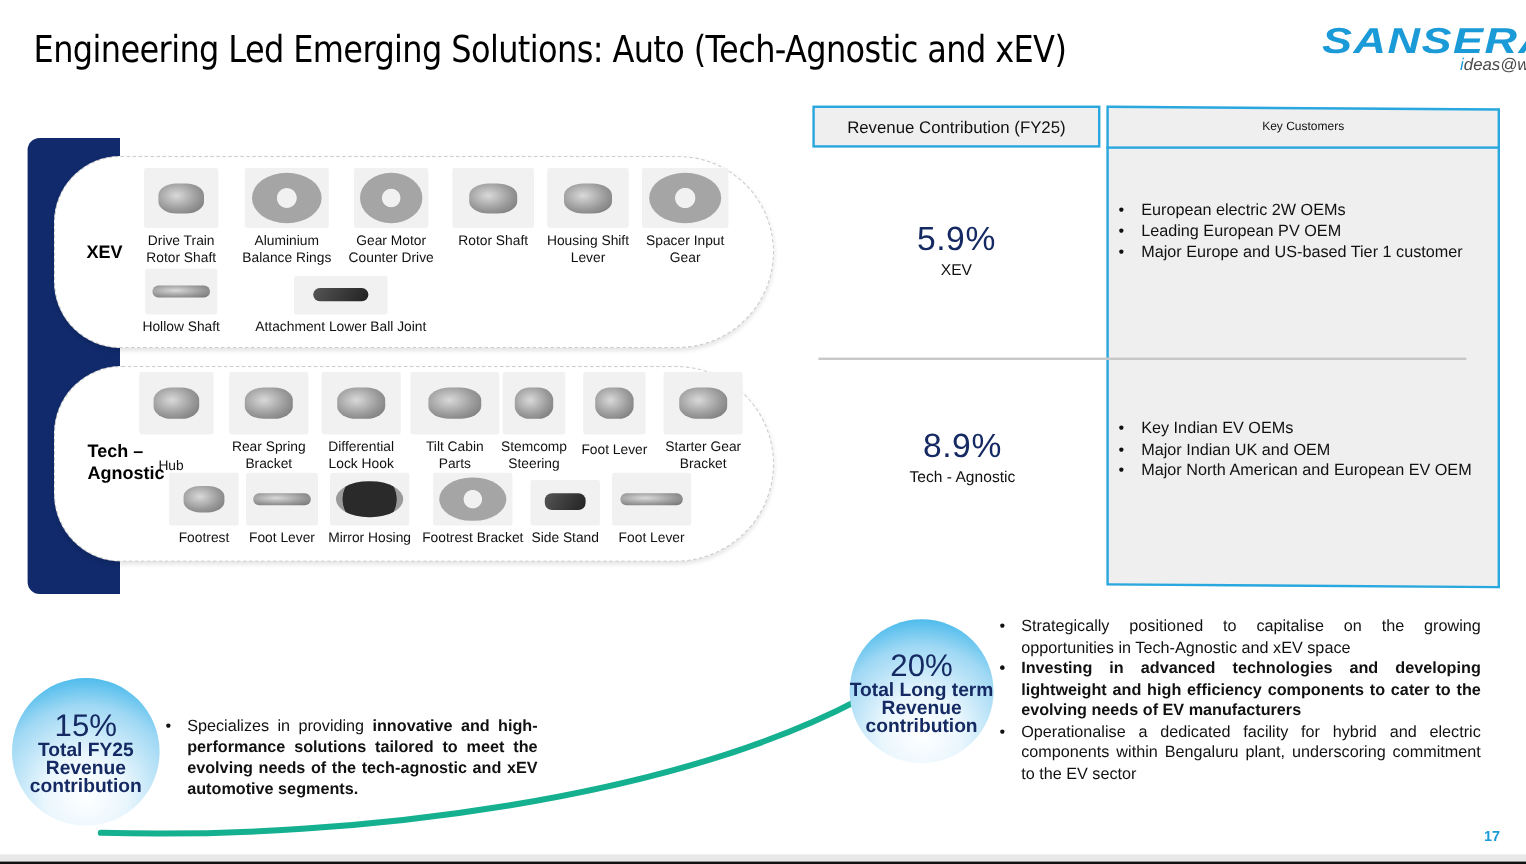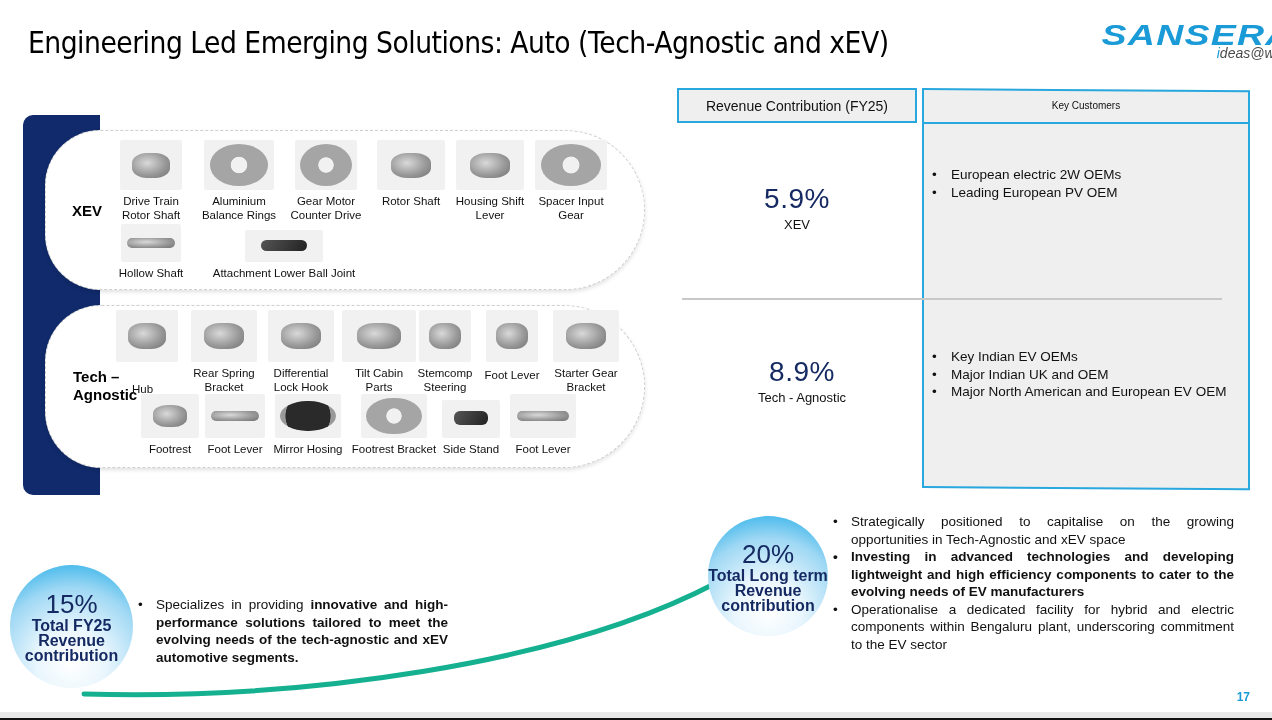--- a/index.html
+++ b/index.html
@@ -178,20 +178,21 @@
 <div class="cust-header">Key Customers</div>
 <div class="divider"></div>
 
 <div class="rev-val" style="left:677px; top:183px;">
   <div class="pct">5.9%</div>
   <div class="seg">XEV</div>
 </div>
 <ul class="cust-list" style="top:166px;">
   <li>European electric 2W OEMs</li>
   <li>Leading European PV OEM</li>
+  <li>Major Europe and US-based Tier 1 customer</li>
 </ul>
 
 <div class="rev-val" style="left:682px; top:356px;">
   <div class="pct">8.9%</div>
   <div class="seg">Tech - Agnostic</div>
 </div>
 <ul class="cust-list" style="top:348px;">
   <li>Key Indian EV OEMs</li>
   <li>Major Indian UK and OEM</li>
   <li>Major North American and European EV OEM</li>

